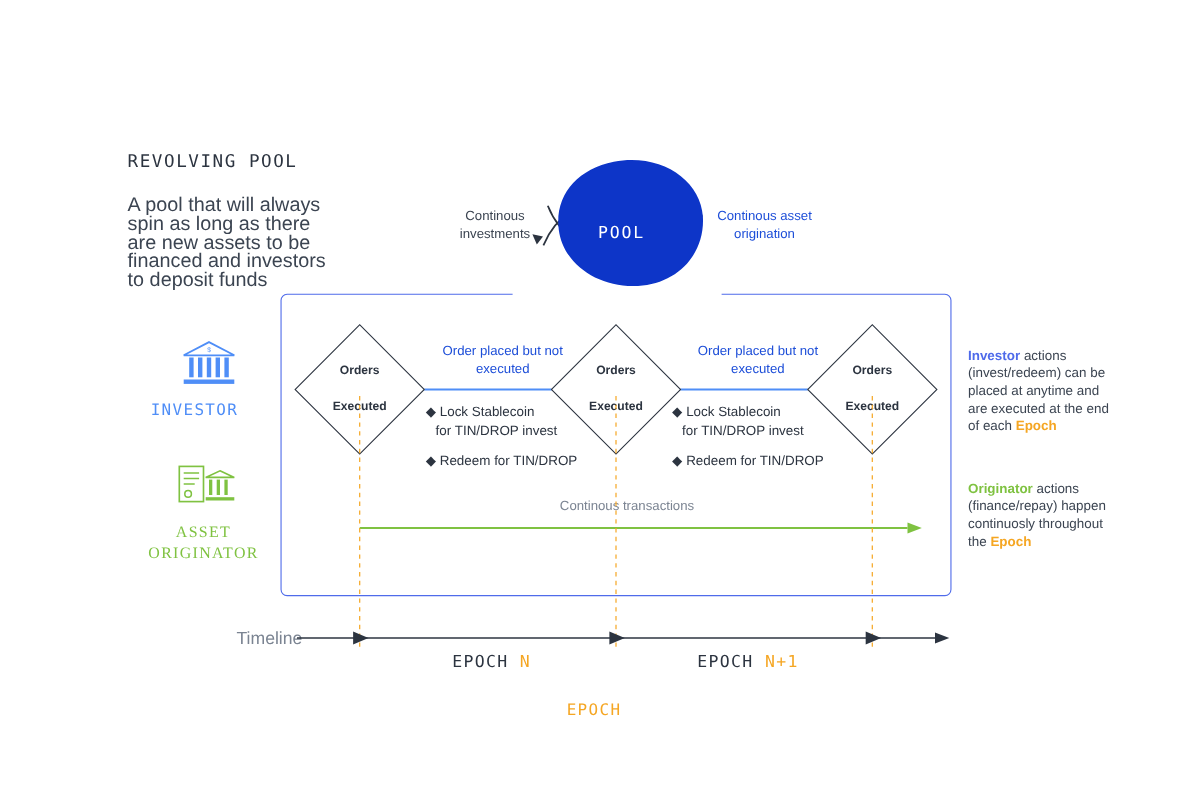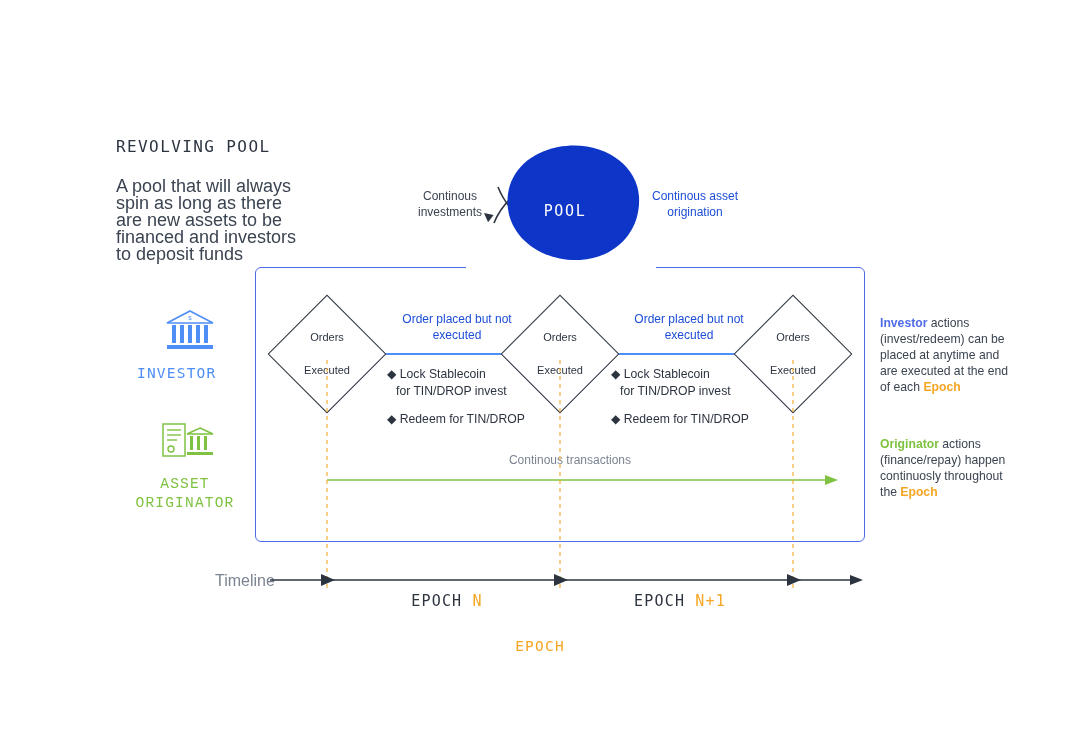--- a/index.html
+++ b/index.html
@@ -98,21 +98,21 @@
     left: 137px;
     top: 365px;
     font-family: "DejaVu Sans Mono", monospace;
     font-size: 14.5px;
     letter-spacing: 1.2px;
     color: #4f8ef7;
   }
   .actor-originator-label {
     left: 125px;
     top: 475px;
-    font-family: Liberation Mono, monospace;
+    font-family: Liberation Serif, serif;
     font-size: 14.5px;
     letter-spacing: 1.2px;
     color: #7fc241;
     line-height: 19px;
     text-align: center;
     width: 120px;
   }
   .icon-bank { left: 163px; top: 308px; }
   .icon-assets { left: 160px; top: 418px; }
 
@@ -126,21 +126,21 @@
     background: #ffffff;
   }
   .diamond-text {
     width: 84px;
     height: 84px;
     display: flex;
     flex-direction: column;
     align-items: center;
     justify-content: center;
     font-size: 11px;
-    font-weight: normal;
+    font-weight: bold;
     color: #2c3440;
     line-height: 13px;
     text-align: center;
     gap: 20px;
   }
   .d1 { left: 285px; top: 312px; }
   .d2 { left: 518px; top: 312px; }
   .d3 { left: 751px; top: 312px; }
 
   

